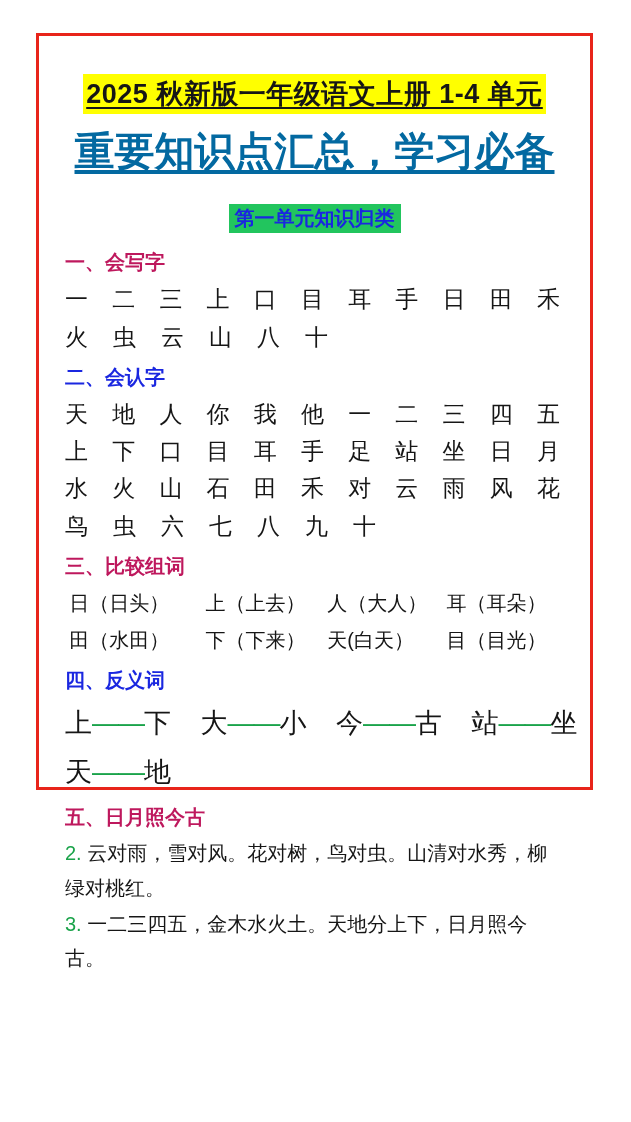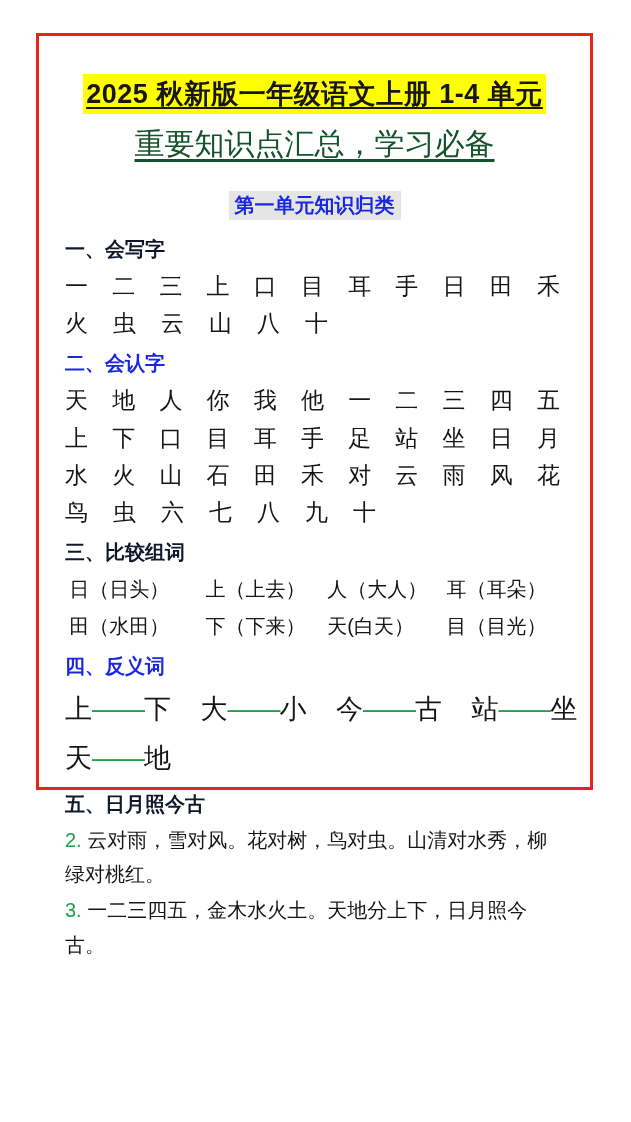--- a/index.html
+++ b/index.html
@@ -41,46 +41,46 @@
     text-underline-offset: 4px;
     padding: 2px 3px;
     line-height: 1.35;
   }
   .title2-wrap {
     text-align: center;
     margin-bottom: 26px;
   }
   .title2 {
     display: inline-block;
-    color: #14532d;
-    font-size: 30px;
-    font-weight: normal;
+    color: #0369a1;
+    font-size: 40px;
+    font-weight: bold;
     text-decoration: underline;
     text-underline-offset: 5px;
     line-height: 1.35;
   }
   .unit-head-wrap {
     text-align: center;
     margin-bottom: 14px;
   }
   .unit-head {
     display: inline-block;
-    background: #e5e5e5;
+    background: #22c55e;
     color: #1a27e0;
     font-size: 20px;
     font-weight: bold;
     padding: 1px 6px;
   }
   .sec-head {
     font-size: 20px;
     font-weight: bold;
     margin: 6px 0 4px 0;
     line-height: 1.5;
   }
-  .sec-red { color: #0f172a; }
+  .sec-red { color: #be185d; }
   .sec-blue { color: #1a27e0; }
 
   .char-row {
     display: flex;
     justify-content: space-between;
     font-size: 23px;
     color: #161616;
     line-height: 1.62;
     padding-right: 4px;
   }

